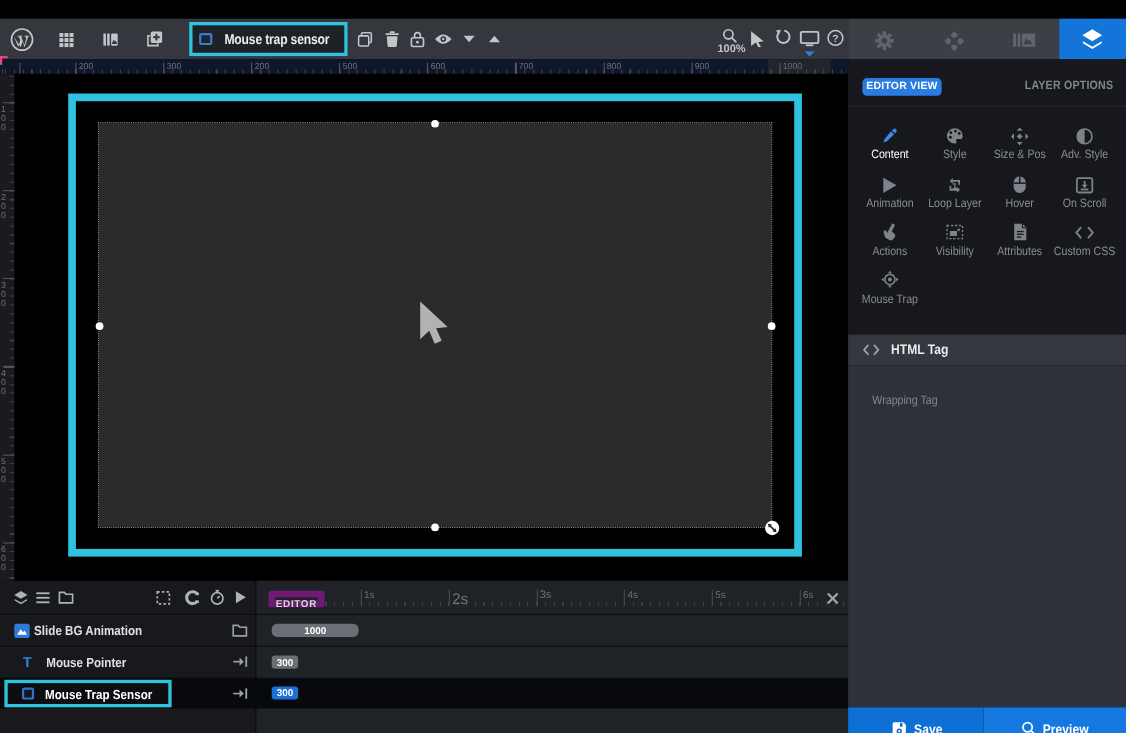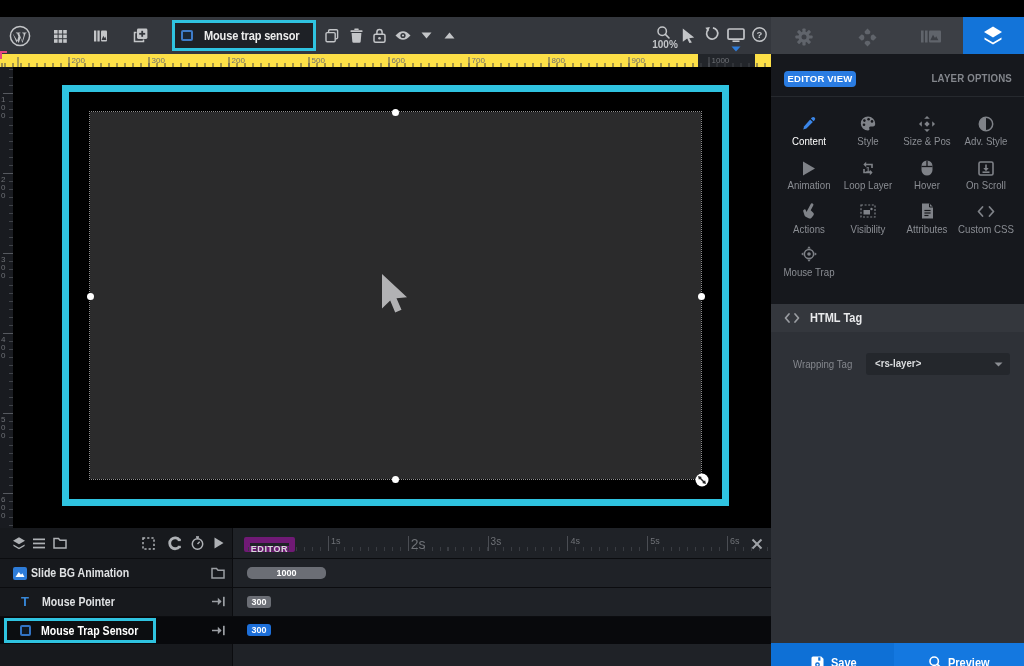--- a/index.html
+++ b/index.html
@@ -117,21 +117,21 @@
 <rect x="0" y="0.5" width="2.6" height="12" fill="#60646b"></rect>
 <rect x="4" y="0.5" width="2.6" height="12" fill="#60646b"></rect>
 <rect x="8" y="0.5" width="12" height="12" rx="1" fill="#60646b"></rect>
 <path d="M9.3 10.2 L12 4.8 L14 8 L15.2 6.2 L17.4 10.2 Z" fill="#3c3f45"></path>
 </svg>
 <svg class="abs" style="left:982px;top:9px" width="22" height="19" viewBox="0 0 22 19">
 <path d="M11 0.5 L20 6 L11 11.5 L2 6 Z" fill="#fff"></path>
 <path d="M2.5 11.5 L11 16.6 L19.5 11.5 L19.5 13.4 L11 18.5 L2.5 13.4 Z" fill="#fff"></path>
 </svg>
 
-<div class="abs" style="left:0;top:37px;width:771px;height:13px;background:#fde047;">
+<div class="abs" style="left:0;top:37px;width:771px;height:13px;background:#0f172a;">
  <div class="abs" style="left:698px;top:0;width:57px;height:13px;background:#22252a;"></div>
  <div class="abs" style="left:0;top:9px;width:771px;height:4px;background:repeating-linear-gradient(to right,#3f4248 0 1px,transparent 1px 8px);background-position-x:4.5px;"></div>
  <div class="abs" style="left:0;top:3px;width:771px;height:10px;background:repeating-linear-gradient(to right,#55585e 0 1px,transparent 1px 80px);background-position-x:68.5px;"></div>
 
 <div class="abs" style="left:71.5px;top:2px;font-size:8px;color:#6e7176;">200</div>
 <div class="abs" style="left:151.5px;top:2px;font-size:8px;color:#6e7176;">300</div>
 <div class="abs" style="left:231.5px;top:2px;font-size:8px;color:#6e7176;">200</div>
 <div class="abs" style="left:311.5px;top:2px;font-size:8px;color:#6e7176;">500</div>
 <div class="abs" style="left:391.5px;top:2px;font-size:8px;color:#6e7176;">600</div>
 <div class="abs" style="left:471.5px;top:2px;font-size:8px;color:#6e7176;">700</div>
@@ -351,26 +351,20 @@
 </svg>
 
 <div class="abs" style="left:771px;top:287px;width:253px;height:28px;background:#34373d;"></div>
 <svg class="abs" style="left:784px;top:296px" width="16" height="10" viewBox="0 0 16 10">
 <path d="M5 1 L1.5 5 L5 9" fill="none" stroke="#9a9da2" stroke-width="1.7" stroke-linecap="round" stroke-linejoin="round"></path>
 <path d="M11 1 L14.5 5 L11 9" fill="none" stroke="#9a9da2" stroke-width="1.7" stroke-linecap="round" stroke-linejoin="round"></path>
 </svg>
 <div class="abs cx" style="left:810px;top:294px;font-size:12.5px;font-weight:700;color:#e9eaec;">HTML Tag</div>
 <div class="abs" style="left:771px;top:315px;width:253px;height:311px;background:#2e3137;"></div>
 <div class="abs cx" style="left:793px;top:341px;font-size:11px;color:#84878d;">Wrapping Tag</div>
-<div class="abs" style="left:866px;top:336px;width:144px;height:22px;background:#24272c;border-radius:3px;">
-  <div class="abs cx" style="left:9px;top:4px;font-size:11px;font-weight:700;color:#dcdee0;">&lt;rs-layer&gt;</div>
-  <svg class="abs" style="left:128px;top:9px" width="9" height="5" viewBox="0 0 9 5">
-        <path d="M0.5 0.5 L8.5 0.5 L4.5 4.5 Z" fill="#8c8f94"></path>
-      </svg>
-</div>
 
 <div class="abs" style="left:771px;top:626px;width:123px;height:40px;background:#0e70d6;"></div>
 <div class="abs" style="left:894px;top:626px;width:130px;height:40px;background:#1478e0;"></div>
 <svg class="abs" style="left:811px;top:639px" width="13" height="13" viewBox="0 0 13 13">
 <path d="M0.5 2 A1.5 1.5 0 0 1 2 0.5 L10.2 0.5 L12.5 2.8 L12.5 11 A1.5 1.5 0 0 1 11 12.5 L2 12.5 A1.5 1.5 0 0 1 0.5 11 Z" fill="#fff"></path>
 <rect x="7.2" y="1.3" width="2.2" height="3.4" fill="#0e70d6"></rect>
 <circle cx="6.5" cy="8.7" r="2.4" fill="#0e70d6"></circle>
       <circle cx="6.5" cy="8.7" r="1" fill="#fff"></circle>
 </svg>
 <div class="abs cx" style="left:831px;top:639px;font-size:12.5px;font-weight:700;color:#fff;">Save</div>

